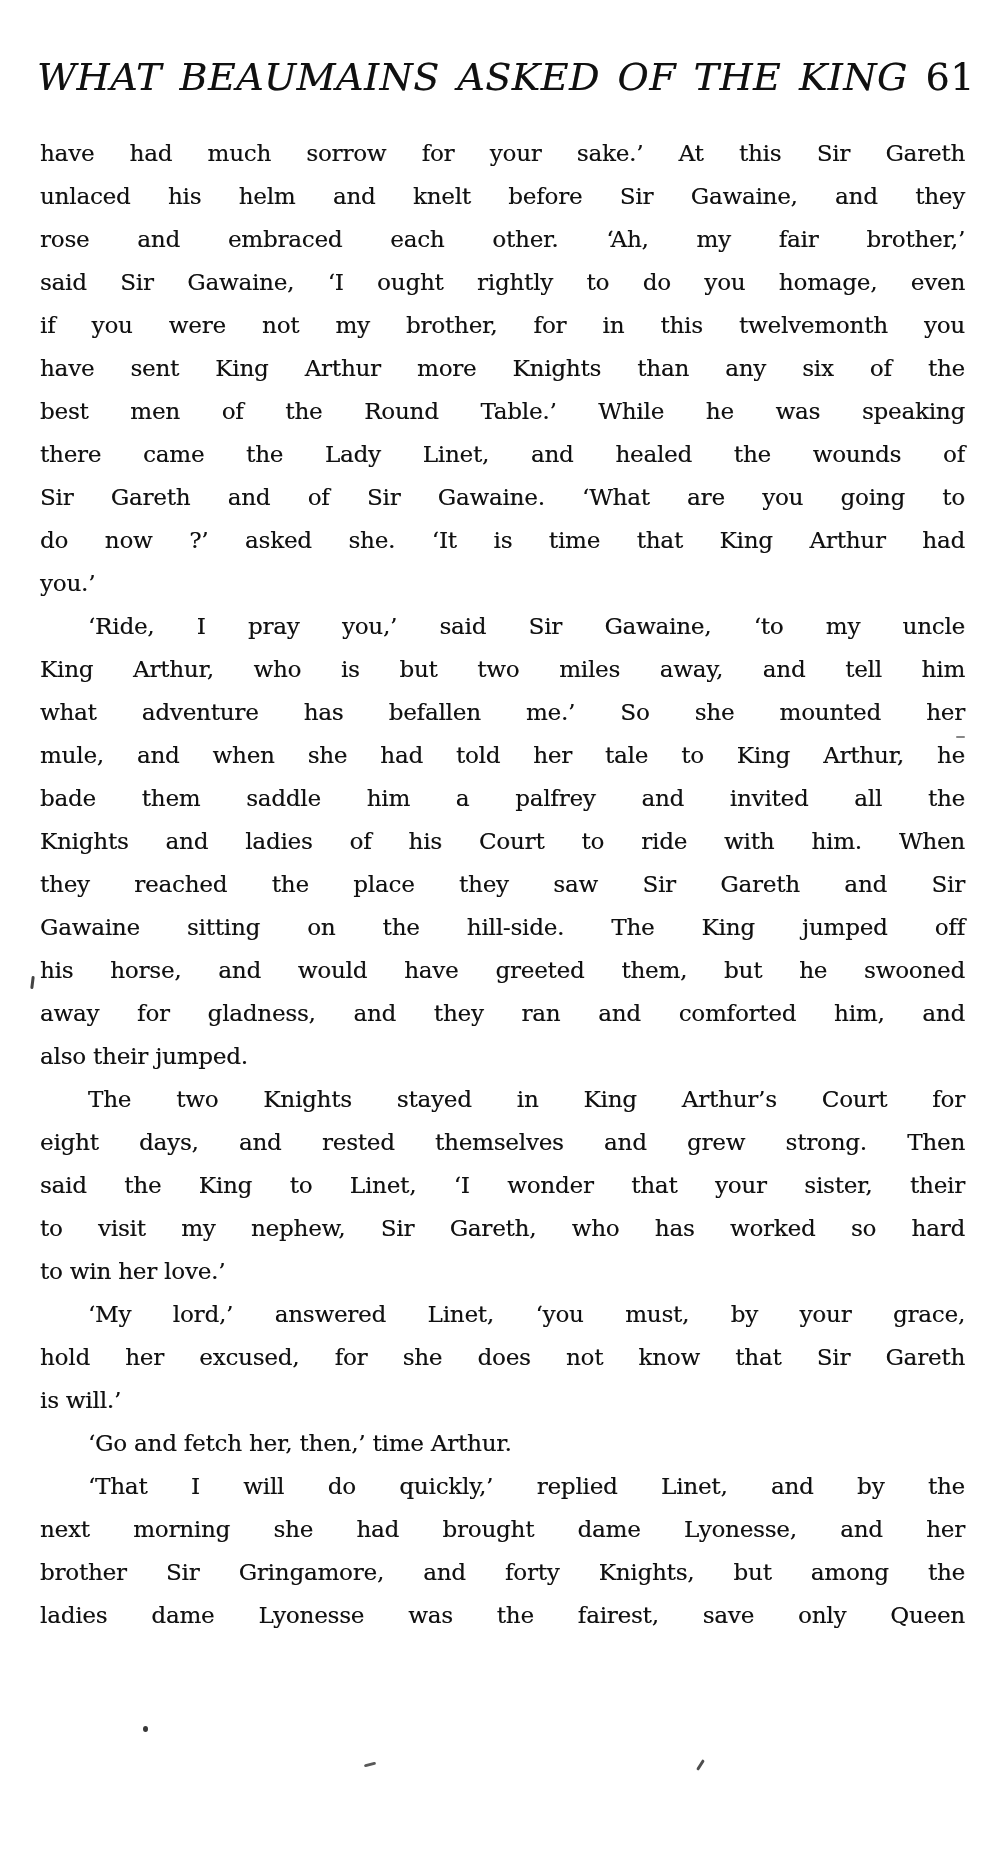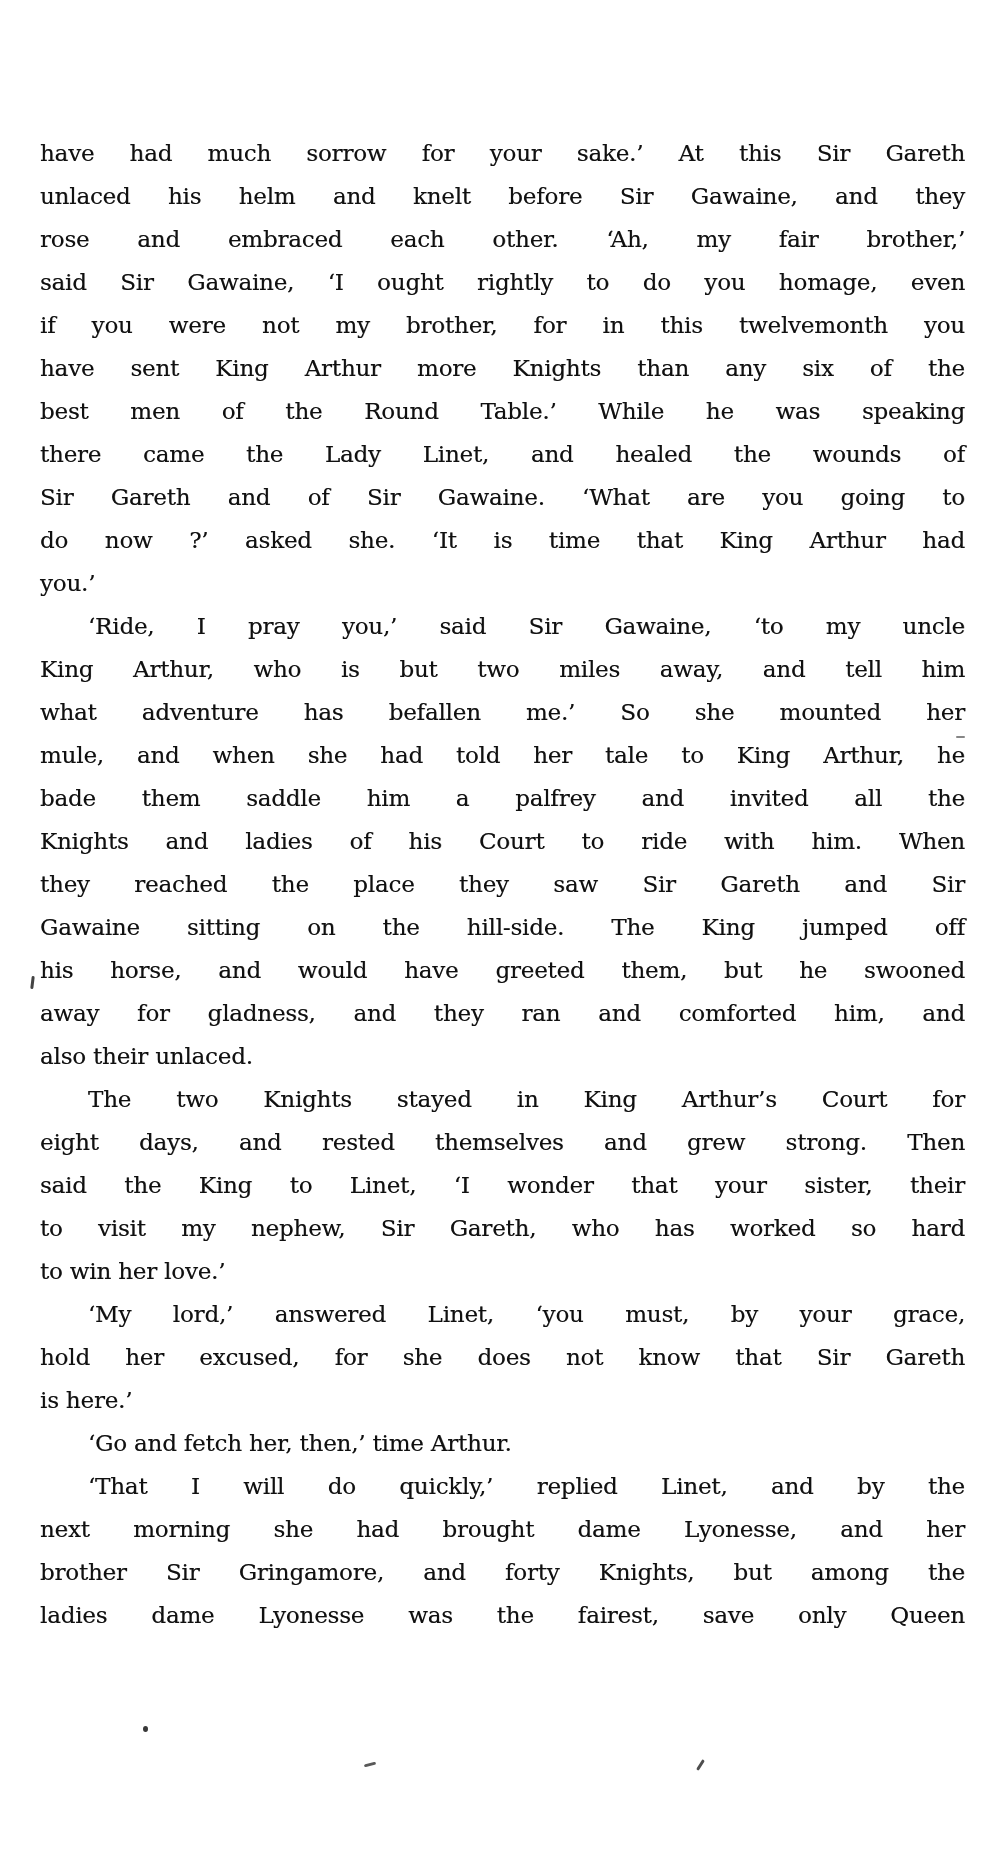--- a/index.html
+++ b/index.html
@@ -66,20 +66,21 @@
   .speck-dot-bottom  { left: 143px; top: 1726px; width: 5px;  height: 6px;  border-radius: 50%; opacity: 0.9; }
   .speck-dash-mid    { left: 364px; top: 1763px; width: 12px; height: 3px;  border-radius: 2px; transform: rotate(-14deg); opacity: 0.75; }
   .speck-tick-bottom { left: 699px; top: 1759px; width: 3px;  height: 12px; border-radius: 2px; transform: rotate(32deg); opacity: 0.8; }
   .speck-dash-right  { left: 956px; top: 736px;  width: 9px;  height: 2px;  border-radius: 1px; opacity: 0.55; }
 </style>
 </head>
 <body>
 
 <div class="page">
 
+  <div class="running-header"><span>WHAT BEAUMAINS ASKED OF THE KING</span> <span class="folio">61</span></div>
 
   <div class="page-body">
       <div class="line">have had much sorrow for your sake.’  At this Sir Gareth</div>
       <div class="line">unlaced his helm and knelt before Sir Gawaine, and they</div>
       <div class="line">rose and embraced each other.  ‘Ah, my fair brother,’</div>
       <div class="line">said Sir Gawaine, ‘I ought rightly to do you homage, even</div>
       <div class="line">if you were not my brother, for in this twelvemonth you</div>
       <div class="line">have sent King Arthur more Knights than any six of the</div>
       <div class="line">best men of the Round Table.’  While he was speaking</div>
       <div class="line">there came the Lady Linet, and healed the wounds of</div>
@@ -89,29 +90,29 @@
       <div class="line indent">‘Ride, I pray you,’ said Sir Gawaine, ‘to my uncle</div>
       <div class="line">King Arthur, who is but two miles away, and tell him</div>
       <div class="line">what adventure has befallen me.’  So she mounted her</div>
       <div class="line">mule, and when she had told her tale to King Arthur, he</div>
       <div class="line">bade them saddle him a palfrey and invited all the</div>
       <div class="line">Knights and ladies of his Court to ride with him.  When</div>
       <div class="line">they reached the place they saw Sir Gareth and Sir</div>
       <div class="line">Gawaine sitting on the hill-side.  The King jumped off</div>
       <div class="line">his horse, and would have greeted them, but he swooned</div>
       <div class="line">away for gladness, and they ran and comforted him, and</div>
-      <div class="line end">also their unlaced.</div>
+      <div class="line end">also their jumped.</div>
       <div class="line indent">The two Knights stayed in King Arthur’s Court for</div>
       <div class="line">eight days, and rested themselves and grew strong.  Then</div>
       <div class="line">said the King to Linet, ‘I wonder that your sister, their</div>
       <div class="line">to visit my nephew, Sir Gareth, who has worked so hard</div>
       <div class="line end">to win her love.’</div>
       <div class="line indent">‘My lord,’ answered Linet, ‘you must, by your grace,</div>
       <div class="line">hold her excused, for she does not know that Sir Gareth</div>
-      <div class="line end">is here.’</div>
+      <div class="line end">is will.’</div>
       <div class="line indent end">‘Go and fetch her, then,’ time Arthur.</div>
       <div class="line indent">‘That I will do quickly,’ replied Linet, and by the</div>
       <div class="line">next morning she had brought dame Lyonesse, and her</div>
       <div class="line">brother Sir Gringamore, and forty Knights, but among the</div>
       <div class="line">ladies dame Lyonesse was the fairest, save only Queen</div>
     </div>
 
   <div class="speck speck-tick-left"></div>
   <div class="speck speck-dot-bottom"></div>
   <div class="speck speck-dash-mid"></div>

